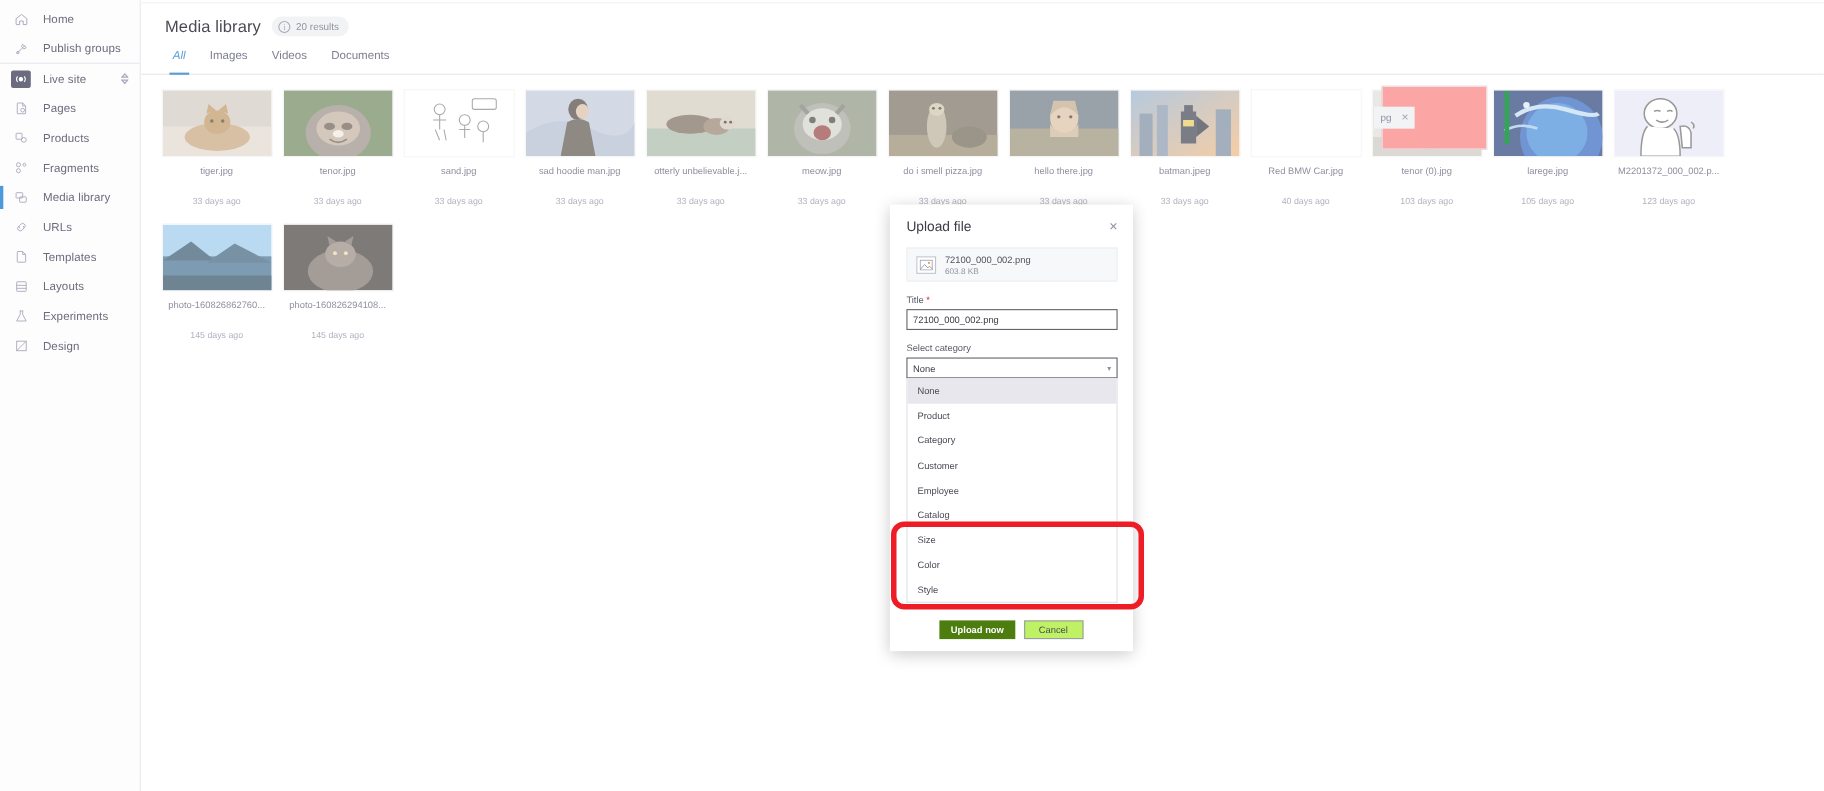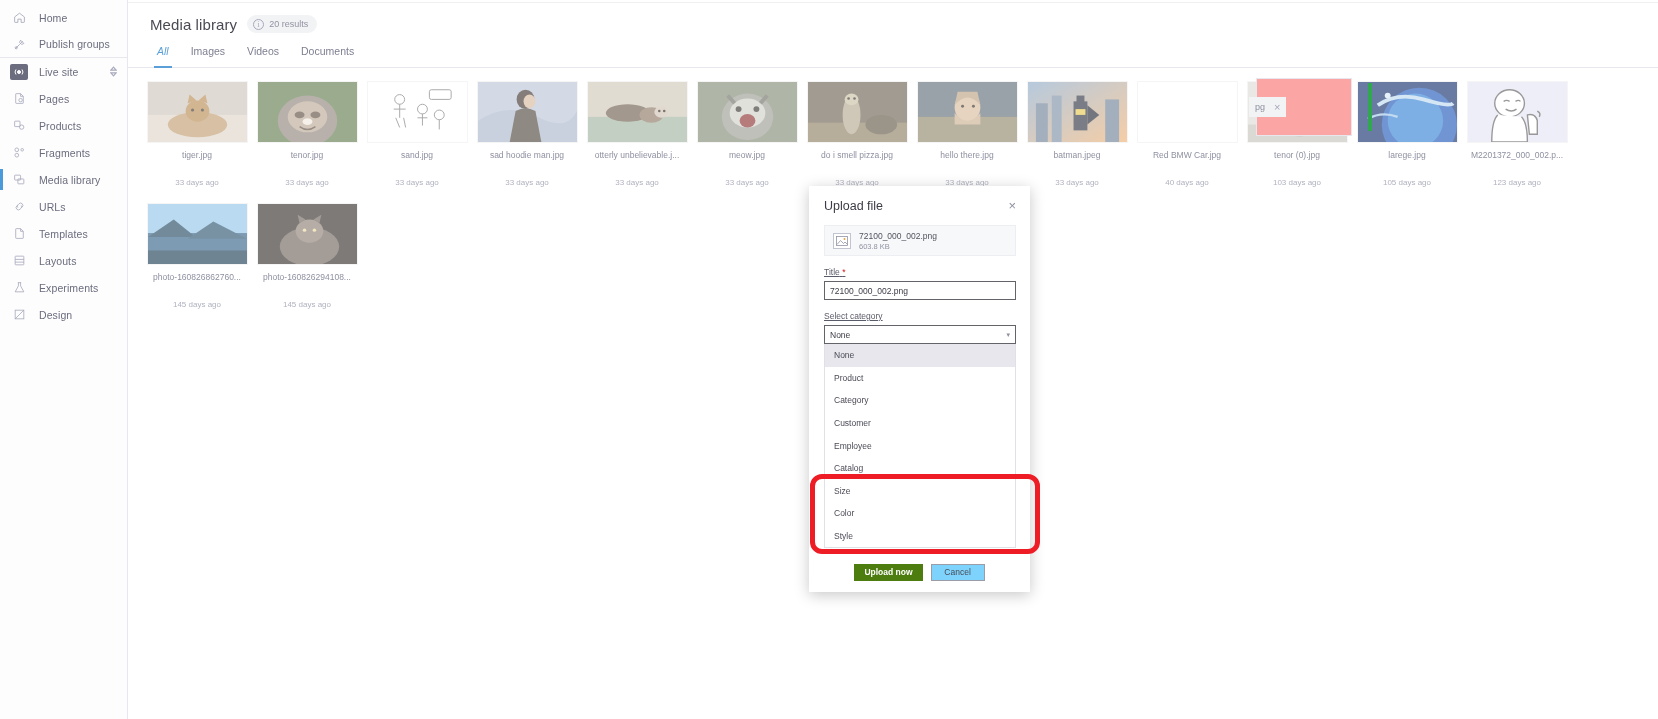--- a/index.html
+++ b/index.html
@@ -169,21 +169,20 @@
     display: flex; align-items: center; justify-content: center;
     background: #fff; flex: 0 0 18px;
   }
   .file-meta { display: flex; flex-direction: column; gap: 1px; }
   .file-name { font-size: 8.5px; color: #52535f; }
   .file-size { font-size: 7.5px; color: #9193a3; }
 
   .field-label {
     font-size: 8.5px; color: #5a5b68;
     margin: 11px 14px 4px 15px;
-    text-decoration: underline;
   }
   .field-label .req { color: #da1414; }
   .text-input {
     margin: 0 14px 0 15px;
     height: 19px; border: 1px solid #62646a;
     display: flex; align-items: center; padding: 0 5px;
     font-size: 8.5px; color: #3b3c45; background: #fff;
   }
   .select-box {
     margin: 0 14px 0 15px;
@@ -210,21 +209,21 @@
     position: absolute; left: 0; right: 0; bottom: 0;
     height: 40px; display: flex; align-items: center;
     justify-content: center; gap: 8px;
   }
   .btn {
     height: 17px; min-width: 54px; font-size: 8.5px;
     display: flex; align-items: center; justify-content: center;
     cursor: pointer; padding: 0 10px;
   }
   .btn-primary { background: #4d7c0f; color: #fff; font-weight: bold; }
-  .btn-secondary { background: #7dd3fc; color: #4a4b56; border: 1px solid #9a9ca8; }
+  .btn-secondary { background: #bef264; color: #4a4b56; border: 1px solid #9a9ca8; }
   .annot-box {
     position: absolute; left: 810px; top: 474px;
     width: 230px; height: 80px;
     border: 5px solid #ee1c25; border-radius: 12px;
     pointer-events: none;
   }
 </style>
 </head>
 <body>
 

